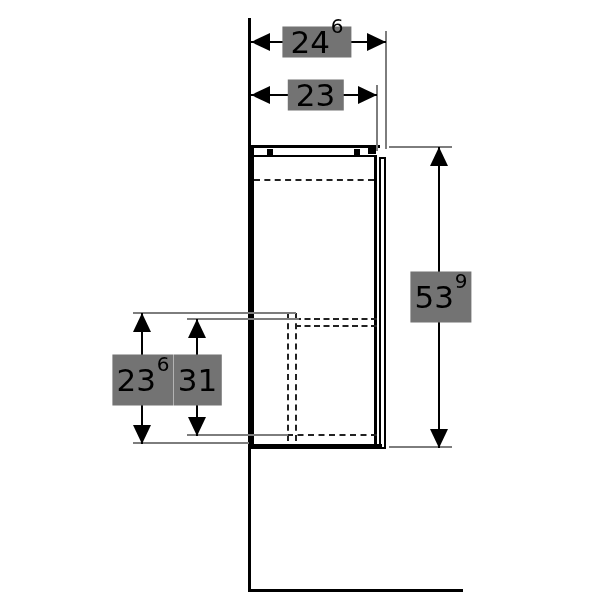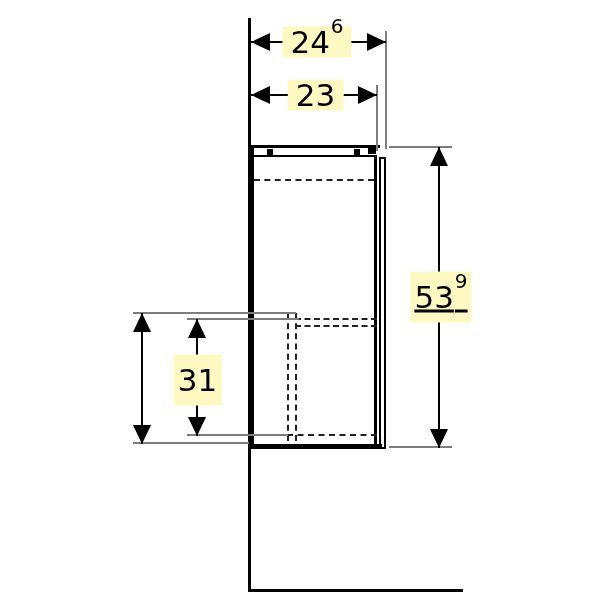--- a/index.html
+++ b/index.html
@@ -14,21 +14,21 @@
   .sq{position:absolute;background:#000;}
   .doorpanel{position:absolute;border:2px solid #000;background:#fff;}
   
   .arr{position:absolute;width:0;height:0;}
   .arr-l{border-top:9px solid transparent;border-bottom:9px solid transparent;border-right:19px solid #000;}
   .arr-r{border-top:9px solid transparent;border-bottom:9px solid transparent;border-left:19px solid #000;}
   .arr-u{border-left:9px solid transparent;border-right:9px solid transparent;border-bottom:19px solid #000;}
   .arr-d{border-left:9px solid transparent;border-right:9px solid transparent;border-top:19px solid #000;}
   .dimlab{
     position:absolute;transform:translate(-50%,-50%);
-    background:#fef9c3;color:#000;font-size:31px;line-height:1;
+    background:#737373;color:#000;font-size:31px;line-height:1;
     white-space:nowrap;z-index:5;text-align:center;
   }
   .dimlab.h{padding:0 8px;}
   .dimlab.v{padding:10px 4px;}
   .dimlab sup{font-size:20px;line-height:0;position:relative;top:-0.45em;margin-left:1px;}
 </style>
 </head>
 <body>
 
 <div class="canvas">
@@ -68,24 +68,25 @@
   <div class="dimlab h" style="left:317px;top:42px;"><span>24</span><sup>6</sup></div>
 
   <div class="ln" style="left:251px;top:94px;width:126px;height:2px;"></div>
   <div class="arr arr-l" style="left:251px;top:86px;"></div>
   <div class="arr arr-r" style="left:358px;top:86px;"></div>
   <div class="dimlab h" style="left:316px;top:95px;"><span>23</span><sup></sup></div>
 
   <div class="ln" style="left:438px;top:147px;width:2px;height:301px;"></div>
   <div class="arr arr-u" style="left:430px;top:147px;"></div>
   <div class="arr arr-d" style="left:430px;top:429px;"></div>
-  <div class="dimlab v" style="left:441px;top:297px;text-decoration:underline;"><span>53</span><sup>9</sup></div>
+  <div class="dimlab v" style="left:441px;top:297px;"><span>53</span><sup>9</sup></div>
 
   <div class="ln" style="left:141px;top:313px;width:2px;height:131px;"></div>
   <div class="arr arr-u" style="left:133px;top:313px;"></div>
   <div class="arr arr-d" style="left:133px;top:425px;"></div>
+  <div class="dimlab v" style="left:143px;top:380px;"><span>23</span><sup>6</sup></div>
 
   <div class="ln" style="left:196px;top:319px;width:2px;height:117px;"></div>
   <div class="arr arr-u" style="left:188px;top:319px;"></div>
   <div class="arr arr-d" style="left:188px;top:417px;"></div>
   <div class="dimlab v" style="left:198px;top:380px;"><span>31</span><sup></sup></div>
 
 </div>
 
 </body></html>

